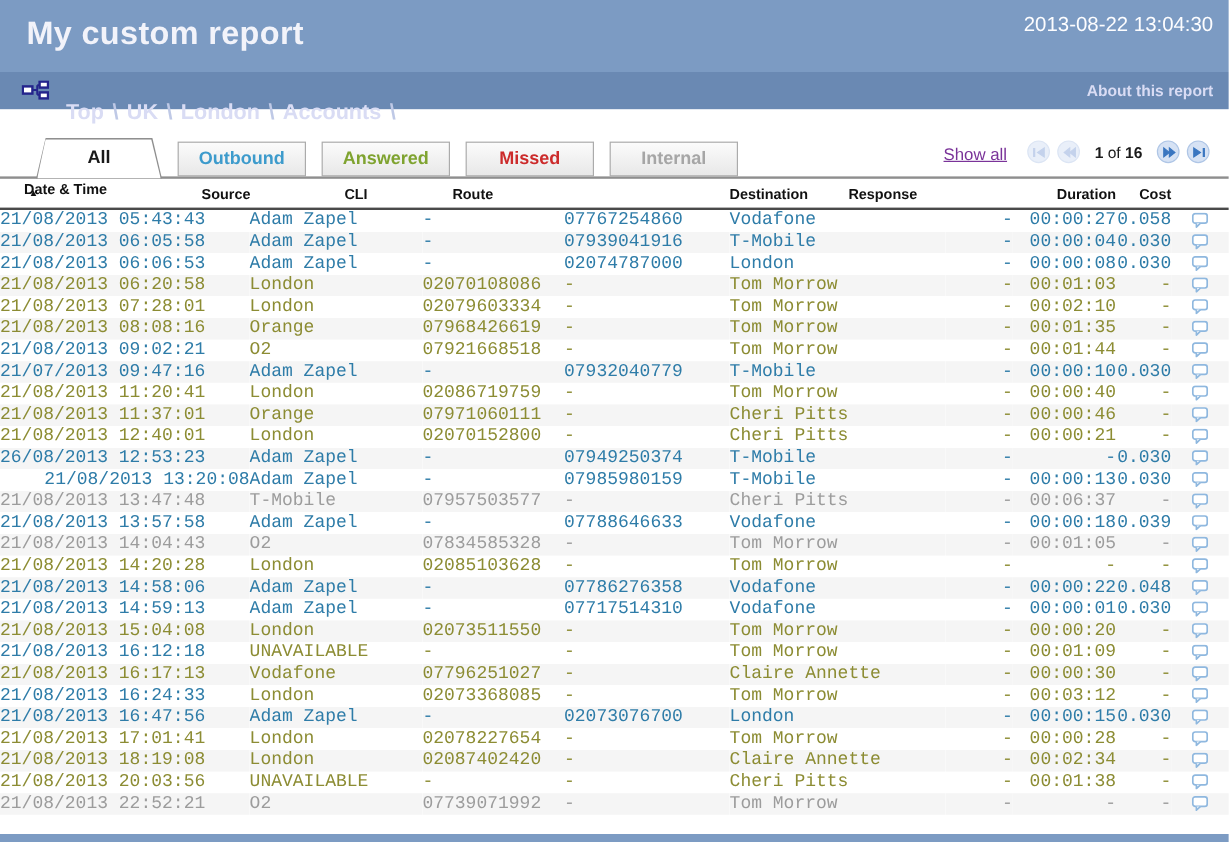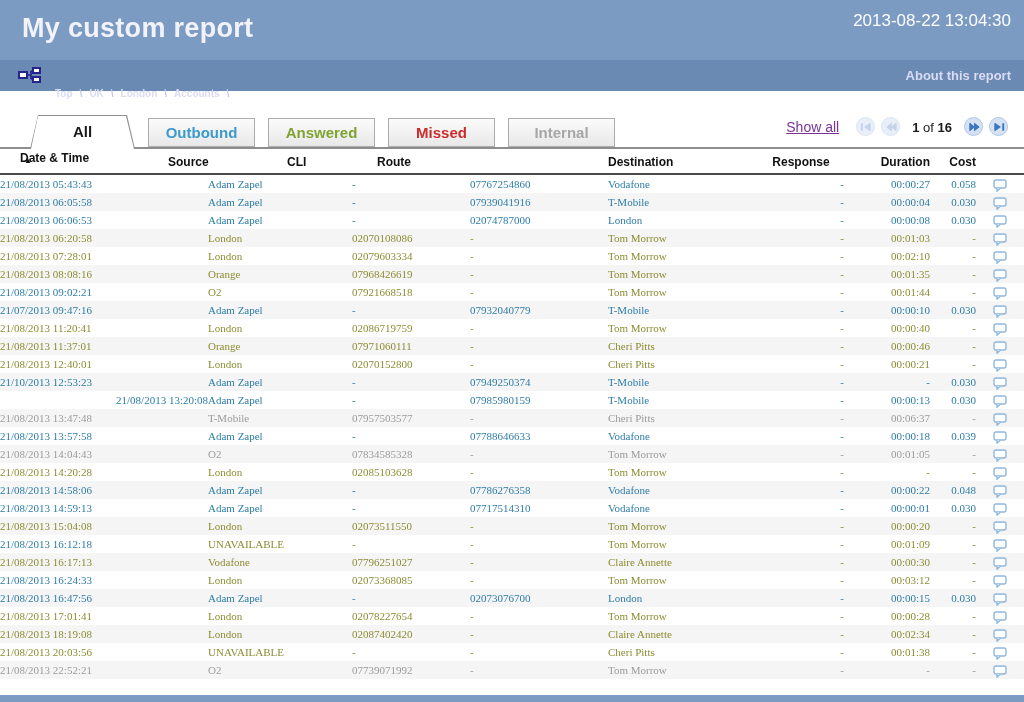--- a/index.html
+++ b/index.html
@@ -7,21 +7,21 @@
   .page{width:1024px;height:702px;position:relative;background:#fff;}
 
   
   .banner{height:60px;background:var(--header-bg,#7C9BC3);position:relative;}
   .banner h1{margin:0;padding:13px 0 0 22px;font-size:27px;line-height:30px;font-weight:bold;color:#F2F3FA;letter-spacing:.3px;}
   .banner .timestamp{position:absolute;top:11px;right:13px;font-size:17px;color:#FDFDFF;}
 
   
   .crumb-bar{height:31px;background:var(--crumb-bg,#6A89B3);display:flex;align-items:center;padding:0 13px 0 18px;}
   .crumb-bar .sitemap{margin-right:14px;display:inline-flex;}
-  .crumb-items{font-size:10px;font-weight:bold;color:#D9DCF4;margin-top:36px;}
+  .crumb-items{font-size:18px;font-weight:bold;color:#D9DCF4;margin-top:36px;}
   .crumb-items .crumb{color:#D9DCF4;cursor:pointer;}
   .crumb-items .sep{color:#BFC9E6;font-weight:bold;padding:0 7px;}
   .about-link{margin-left:auto;font-size:13px;font-weight:bold;color:#D9DCF4;text-decoration:none;cursor:pointer;}
 
   
   .toolbar{position:relative;}
   .tabs-row{display:flex;align-items:flex-end;padding:22px 0 0 30px;border-bottom:2px solid #8E8E8E;height:34px;box-sizing:content-box;}
   .tab{width:105px;margin-right:13px;text-align:center;font-size:15px;font-weight:bold;cursor:pointer;}
   .tab.inactive{height:27px;line-height:27px;border:1px solid #ABABAB;background:linear-gradient(#FBFBFB,#E8E8E8);}
   .tab.active-outer{height:34px;margin-bottom:-2px;position:relative;z-index:2;background:#8F8F8F;
@@ -37,27 +37,27 @@
   .page-info b{font-weight:bold;}
 
   
   .table-header{position:relative;height:24px;border-bottom:2px solid #4A4A4A;font-size:12px;font-weight:bold;color:#111;}
   .table-header span{position:absolute;bottom:4px;white-space:nowrap;cursor:pointer;}
   .th-date{left:20px;}
   .th-source{left:168px;}
   .th-cli{left:287px;}
   .th-route{left:377px;}
   .th-dest{left:608px;}
-  .th-resp{left:751px;width:100px;text-align:center;}
+  .th-resp{left:707px;width:100px;text-align:left;}
   .th-dur{left:845px;width:85px;text-align:right;}
   .th-cost{left:930px;width:46px;text-align:right;}
   .sort-arrow{font-size:8px;vertical-align:1px;padding-left:4px;}
 
   
-  table.calls{table-layout:fixed;width:1024px;border-collapse:collapse;font-family:Liberation Serif, serif;font-size:11px;}
+  table.calls{table-layout:fixed;width:1024px;border-collapse:collapse;font-family:Liberation Mono, monospace;font-size:15px;}
   table.calls tr{height:18px;}
   table.calls tr:nth-child(even){background:#F5F5F5;}
   table.calls td{padding:0;white-space:nowrap;overflow:hidden;line-height:18px;}
   td.c-date{padding-left:20px;}
   td.c-resp,td.c-dur,td.c-cost{text-align:right;}
   td.c-icon{text-align:center;}
   td.c-icon svg{vertical-align:middle;cursor:pointer;}
 
   .bottom-bar{position:absolute;left:0;right:0;bottom:0;height:7px;background:var(--header-bg,#7C9BC3);}
 </style>
@@ -305,21 +305,21 @@
           <td class="c-destination" style="color: rgb(140, 140, 51);">Cheri Pitts</td>
           <td class="c-resp" style="color: rgb(140, 140, 51);">-</td>
           <td class="c-dur" style="color: rgb(140, 140, 51);">00:00:21</td>
           <td class="c-cost" style="color: rgb(140, 140, 51);">-</td>
           <td class="c-icon"><svg width="14" height="13" viewBox="0 0 14 13">
               <rect x="1" y="1" width="12" height="8" rx="2" fill="#FFFFFF" stroke="#8FB8DF" stroke-width="1.4"></rect>
               <path d="M4 9 v3.2 L7.4 9" fill="#FFFFFF" stroke="#8FB8DF" stroke-width="1.4" stroke-linejoin="round"></path>
             </svg></td>
         </tr>
         <tr>
-          <td class="c-date" style="color: rgb(46, 124, 168);">21/10/2013 12:53:23</td>
+          <td class="c-date" style="color: rgb(46, 124, 168);">26/08/2013 12:53:23</td>
           <td class="c-source" style="color: rgb(46, 124, 168);">Adam Zapel</td>
           <td class="c-cli" style="color: rgb(46, 124, 168);">-</td>
           <td class="c-route" style="color: rgb(46, 124, 168);">07949250374</td>
           <td class="c-destination" style="color: rgb(46, 124, 168);">T-Mobile</td>
           <td class="c-resp" style="color: rgb(46, 124, 168);">-</td>
           <td class="c-dur" style="color: rgb(46, 124, 168);">-</td>
           <td class="c-cost" style="color: rgb(46, 124, 168);">0.030</td>
           <td class="c-icon"><svg width="14" height="13" viewBox="0 0 14 13">
               <rect x="1" y="1" width="12" height="8" rx="2" fill="#FFFFFF" stroke="#8FB8DF" stroke-width="1.4"></rect>
               <path d="M4 9 v3.2 L7.4 9" fill="#FFFFFF" stroke="#8FB8DF" stroke-width="1.4" stroke-linejoin="round"></path>

